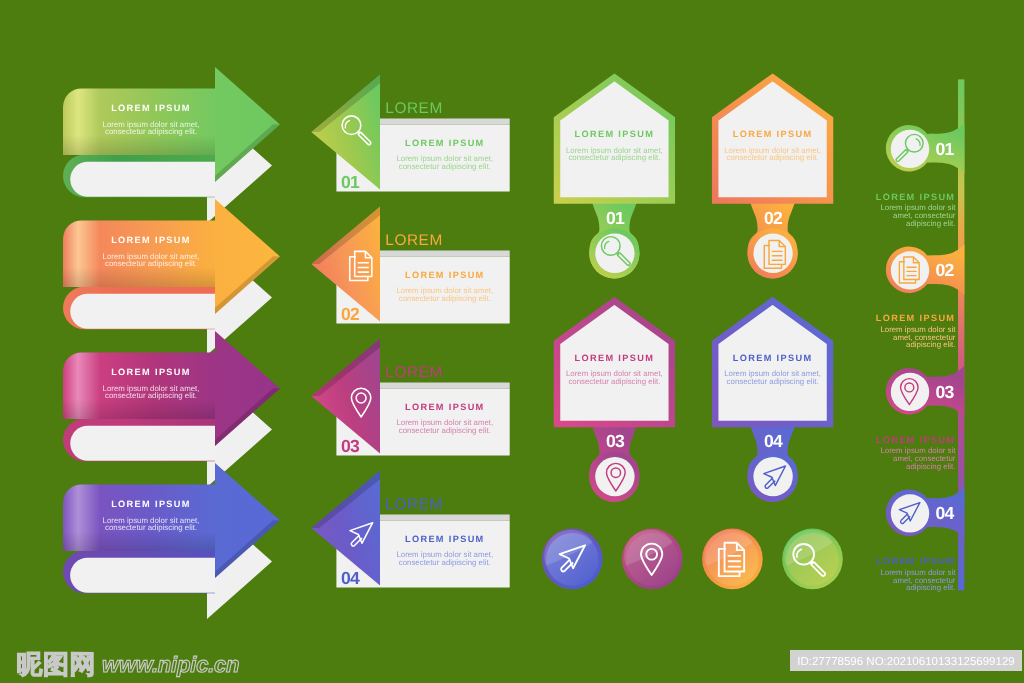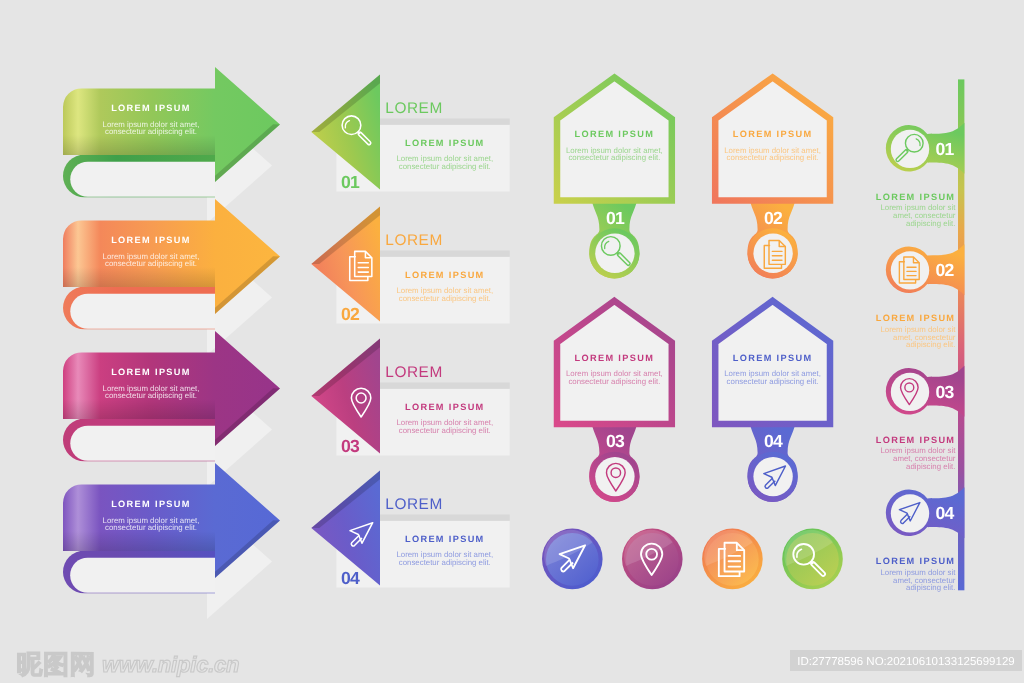--- a/index.html
+++ b/index.html
@@ -1,18 +1,18 @@
 <!DOCTYPE html>
 <html><head>
 <meta charset="utf-8">
 <title>Infographic elements</title>
 <style>
   html,body{margin:0;padding:0;}
   body{width:1024px;height:683px;background:#fff;font-family:"Liberation Sans",sans-serif;overflow:hidden;position:relative;}
-  #stage{position:absolute;left:0;top:0;width:1024px;height:683px;background:#e5e5e5;}
+  #stage{position:absolute;left:0;top:0;width:1024px;height:683px;background:#4d7c0f;}
   svg#main{display:block;position:absolute;left:0;top:0;}
   text{font-family:"Liberation Sans",sans-serif;}
   svg, text{ -webkit-font-smoothing:antialiased; text-rendering:geometricPrecision; }
 </style>
 </head>
 <body>
 
 <div id="stage">
 <svg id="main" width="1024" height="683" viewBox="0 0 1024 683" xmlns="http://www.w3.org/2000/svg">
 <defs>

